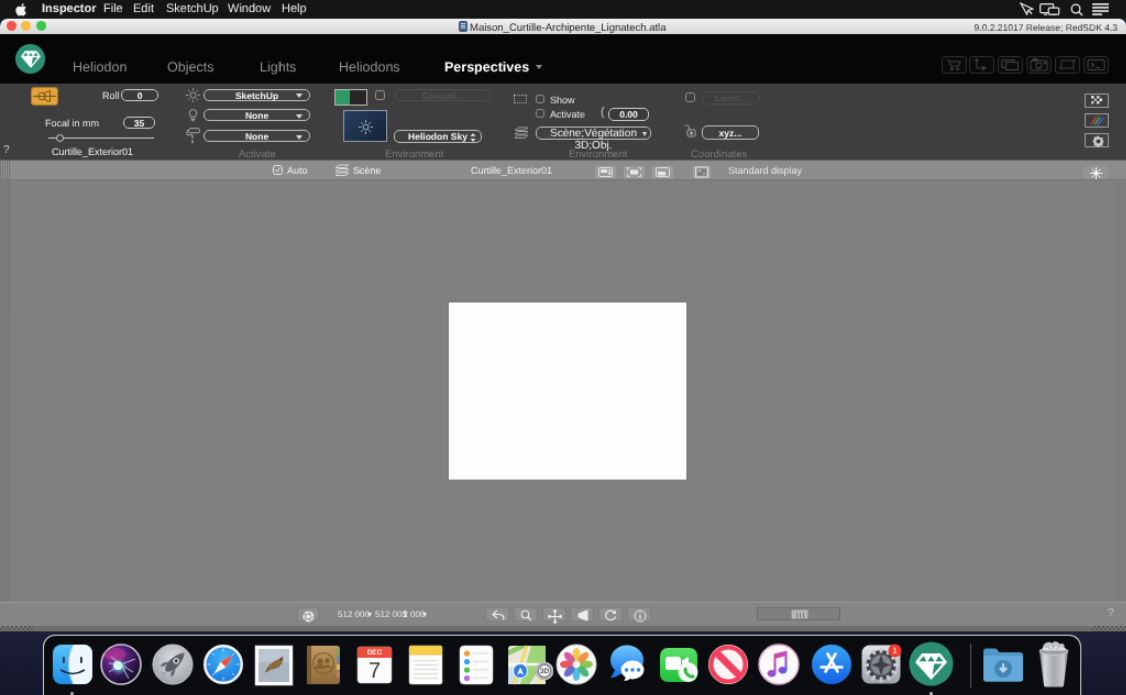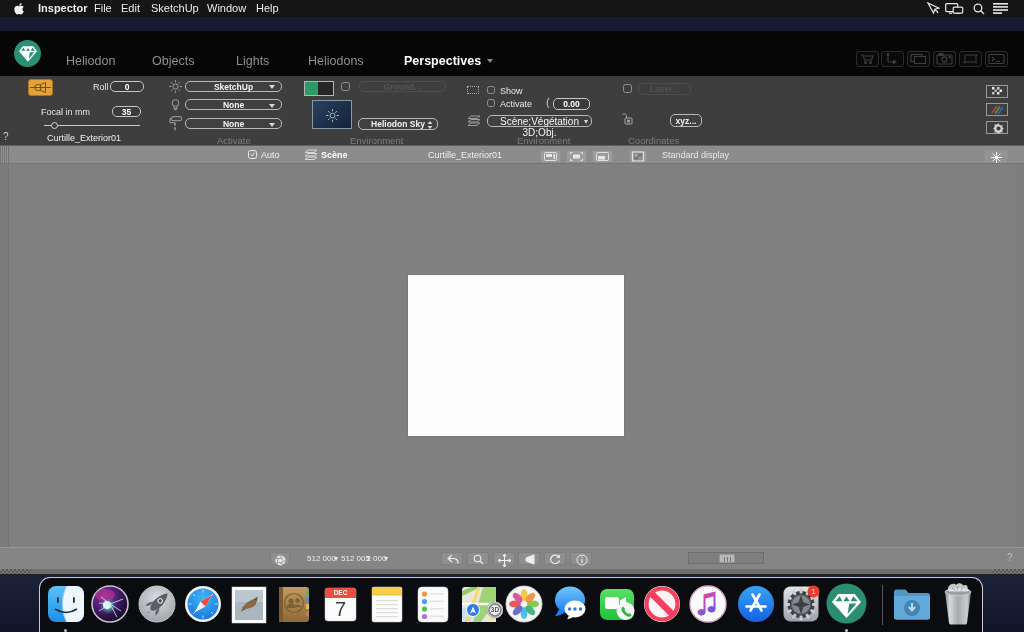--- a/index.html
+++ b/index.html
@@ -64,20 +64,33 @@
     <svg class="abs" style="left:973px;top:2.5px" width="12" height="12" viewBox="0 0 12 12">
       <circle cx="5" cy="5" r="3.8" fill="none" stroke="#e8e8e8" stroke-width="1.3"></circle>
       <line x1="7.8" y1="7.8" x2="11" y2="11" stroke="#e8e8e8" stroke-width="1.3"></line>
     </svg>
     <svg class="abs" style="left:993px;top:3px" width="15" height="11" viewBox="0 0 15 11">
       <rect x="0" y="0" width="15" height="1.6" fill="#e8e8e8"></rect>
       <rect x="0" y="3.1" width="15" height="1.6" fill="#e8e8e8"></rect>
       <rect x="0" y="6.2" width="15" height="1.6" fill="#e8e8e8"></rect>
       <rect x="0" y="9.3" width="9" height="1.6" fill="#e8e8e8"></rect>
     </svg>
+  </div>
+  <div class="abs" id="titlebar">
+    <span class="tl" style="left:5.5px;background:#f4554d"></span>
+    <span class="tl" style="left:19px;background:#f6bd45"></span>
+    <span class="tl" style="left:33px;background:#39c64c"></span>
+    <svg class="abs" style="left:417px;top:2px" width="8" height="10" viewBox="0 0 8 10">
+      <rect x="0.5" y="0.5" width="7" height="9" rx="1" fill="#3d5d86" stroke="#2b4563" stroke-width="0.8"></rect>
+      <rect x="1.8" y="2.2" width="4.4" height="0.9" fill="#e8eef8"></rect>
+      <rect x="1.8" y="4" width="4.4" height="0.9" fill="#e8eef8"></rect>
+      <rect x="1.8" y="5.8" width="4.4" height="0.9" fill="#e8eef8"></rect>
+    </svg>
+    <span class="abs" style="left:427px;top:2.5px;font-size:9.5px;color:#262626">Maison_Curtille-Archipente_Lignatech.atla</span>
+    <span class="abs" style="right:8px;top:3px;font-size:8.5px;color:#363636">9.0.2.21017 Release; RedSDK 4.3</span>
   </div>
   <div class="abs" id="tabbar">
     <div class="abs" style="left:14px;top:9px;width:27px;height:27px;border-radius:50%;background:#2c9174">
       <svg class="abs" style="left:4.5px;top:6px" width="18" height="16" viewBox="0 0 20 17">
         <path fill="#fff" d="M4.2 0 L15.8 0 L20 5.5 L10 17 L0 5.5 Z M5.2 1.6 L2.2 5 L7 5 Z M14.8 1.6 L13 5 L17.8 5 Z M10 1.8 L7.8 5 L12.2 5 Z M3 6.5 L8 6.5 L9.2 14 Z M17 6.5 L12 6.5 L10.8 14 Z M9 6.5 L11 6.5 L10 13.5 Z"></path>
       </svg>
     </div>
     <span class="abs" style="left:66px;top:23px">Heliodon</span>
     <span class="abs" style="left:152px;top:23px">Objects</span>
     <span class="abs" style="left:236px;top:23px">Lights</span>
@@ -233,21 +246,21 @@
 
     <div class="cb" style="left:623px;top:8px"></div>
     <div class="abs" style="left:638px;top:7px;width:53px;height:12px;border:1px solid #4c4c4c;border-radius:5px;color:#525252;font-weight:bold;font-size:8.5px;text-align:center;line-height:11px">Laser...</div>
     <svg class="abs" style="left:622px;top:36px" width="11" height="13" viewBox="0 0 11 13">
         <g stroke="#a8a8a8" fill="none" stroke-width="1">
       <rect x="3" y="6" width="7" height="6" rx="1"></rect>
           <path d="M4.5 6 V3.5 a2.5 2.5 0 0 0 -4 -1"></path>
           <rect x="5.7" y="8.2" width="1.6" height="1.8" fill="#a8a8a8"></rect>
         </g>
     </svg>
-    <div class="drp" style="left:670px;top:37.5px;width:32px;height:13px;line-height:12px">xyz...</div>
+    <div class="drp" style="left:638px;top:37.5px;width:52px;height:13px;line-height:12px">xyz...</div>
     <div class="seclab" style="left:628px;top:59px">Coordinates</div>
 
     <div class="abs" style="left:986px;top:9px;width:22px;height:13px;border:1px solid #999;background:#3e3e3e">
       <svg width="20" height="11" viewBox="0 0 20 11">
           <g>
             <rect x="5" y="1" width="2.5" height="2.5" fill="#e8e8e8"></rect>
             <rect x="10" y="1" width="2.5" height="2.5" fill="#cdcdcd"></rect>
             <rect x="7.5" y="3.5" width="2.5" height="2.5" fill="#b0b0b0"></rect>
             <rect x="12.5" y="3.5" width="2.5" height="2.5" fill="#e8e8e8"></rect>
             <rect x="5" y="6" width="2.5" height="2.5" fill="#c0c0c0"></rect>
@@ -277,21 +290,21 @@
         <path d="M2.5 4.5 L4 6 L6.5 2.5" fill="none" stroke="#e8e8e8" stroke-width="1"></path>
       </svg>
     <span class="abs" style="left:261px;top:4px">Auto</span>
     <svg class="abs" style="left:304px;top:3px" width="14" height="11" viewBox="0 0 14 11">
         <g stroke="#d8d8d8" fill="none" stroke-width="1">
           <path d="M4 1 h9 l-3 2.5 h-9 Z"></path>
           <path d="M4 4.5 h9 l-3 2.5 h-9 Z"></path>
           <path d="M4 8 h9 l-3 2.5 h-9 Z"></path>
         </g>
       </svg>
-    <span class="abs" style="left:321px;top:4px;font-weight:bold;color:#fff">Scène</span>
+    <span class="abs" style="left:321px;top:4px;font-weight:normal;color:#fff">Scène</span>
     <span class="abs" style="left:428px;top:4px;color:#f0f0f0">Curtille_Exterior01</span>
     <div class="sbtn" style="left:540px;width:21px">
       <svg width="19" height="11" viewBox="0 0 19 11">
           <g stroke="#e8e8e8" fill="none" stroke-width="0.9">
             <rect x="3.5" y="1.5" width="12" height="8" rx="1"></rect>
             <rect x="5" y="3" width="6" height="3" fill="#e8e8e8" stroke="none"></rect>
             <rect x="12.5" y="3" width="1.5" height="5" fill="#e8e8e8" stroke="none"></rect>
           </g>
         </svg>
     </div>

